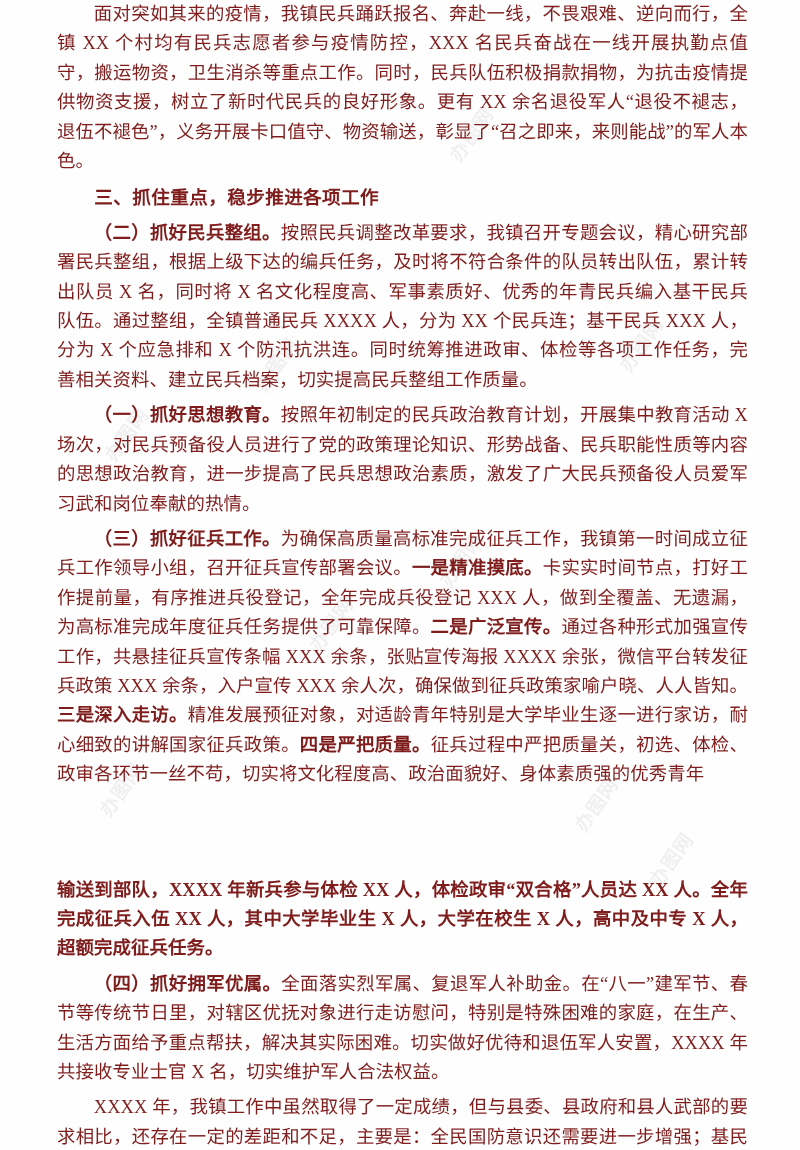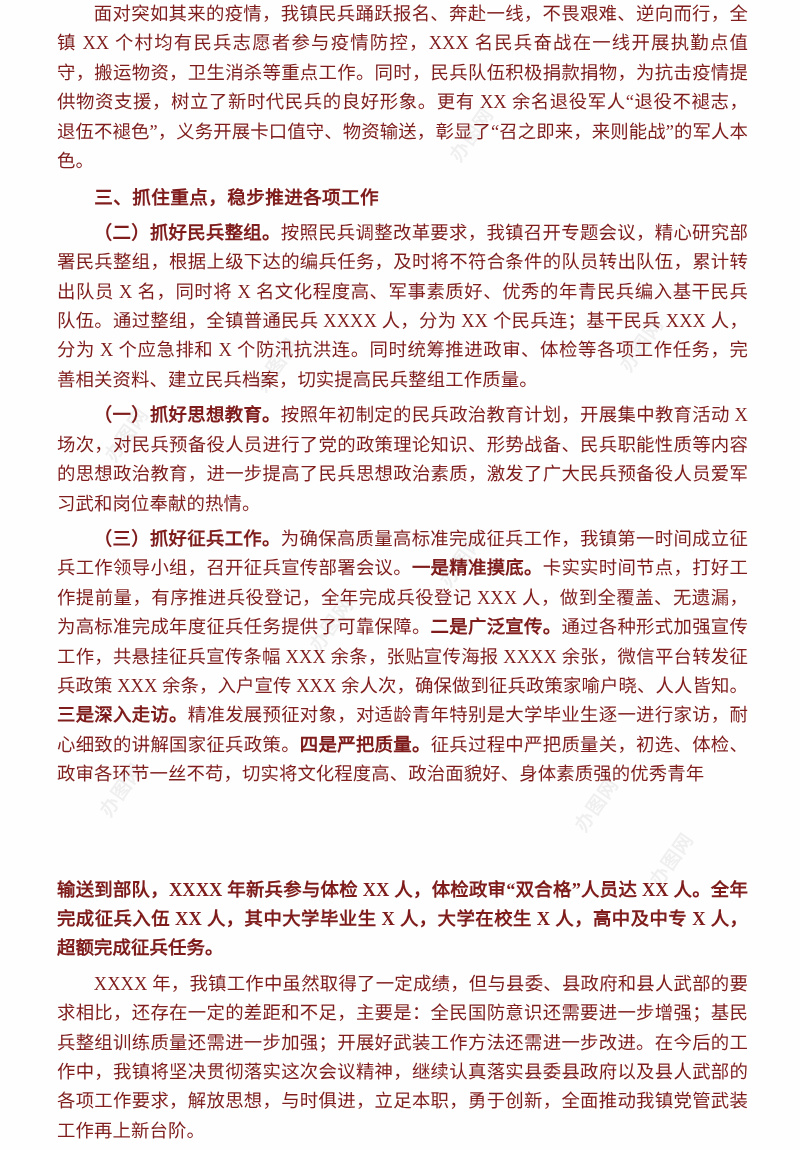--- a/index.html
+++ b/index.html
@@ -130,18 +130,19 @@
 
       <p class="para tight"><span class="emph">（三）抓好征兵工作。</span><span>为确保高质量高标准完成征兵工作，我镇第一时间成立征兵工作领导小组，召开征兵宣传部署会议。</span><span class="emph">一是精准摸底。</span><span>卡实实时间节点，打好工作提前量，有序推进兵役登记，全年完成兵役登记 XXX 人，做到全覆盖、无遗漏，为高标准完成年度征兵任务提供了可靠保障。</span><span class="emph">二是广泛宣传。</span><span>通过各种形式加强宣传工作，共悬挂征兵宣传条幅 XXX 余条，张贴宣传海报 XXXX 余张，微信平台转发征兵政策 XXX 余条，入户宣传 XXX 余人次，确保做到征兵政策家喻户晓、人人皆知。</span><span class="emph">三是深入走访。</span><span>精准发展预征对象，对适龄青年特别是大学毕业生逐一进行家访，耐心细致的讲解国家征兵政策。</span><span class="emph">四是严把质量。</span><span>征兵过程中严把质量关，初选、体检、政审各环节一丝不苟，切实将文化程度高、政治面貌好、身体素质强的优秀青年</span></p>
     </section>
 
     <div class="page-gap"></div>
 
     <section class="doc-section">
 
       <p class="para" style="text-indent:0;font-weight:bold;">输送到部队，XXXX 年新兵参与体检 XX 人，体检政审“双合格”人员达 XX 人。全年完成征兵入伍 XX 人，其中大学毕业生 X 人，大学在校生 X 人，高中及中专 X 人，超额完成征兵任务。</p>
 
+      <p class="para"><span class="lead">（四）抓好拥军优属。</span><span>全面落实烈军属、复退军人补助金。在“八一”建军节、春节等传统节日里，对辖区优抚对象进行走访慰问，特别是特殊困难的家庭，在生产、生活方面给予重点帮扶，解决其实际困难。切实做好优待和退伍军人安置，XXXX 年共接收专业士官 X 名，切实维护军人合法权益。</span></p>
 
       <p class="para">XXXX 年，我镇工作中虽然取得了一定成绩，但与县委、县政府和县人武部的要求相比，还存在一定的差距和不足，主要是：全民国防意识还需要进一步增强；基民兵整组训练质量还需进一步加强；开展好武装工作方法还需进一步改进。在今后的工作中，我镇将坚决贯彻落实这次会议精神，继续认真落实县委县政府以及县人武部的各项工作要求，解放思想，与时俱进，立足本职，勇于创新，全面推动我镇党管武装工作再上新台阶。</p>
     </section>
 
   </div>
 </div>
 
 </body></html>

